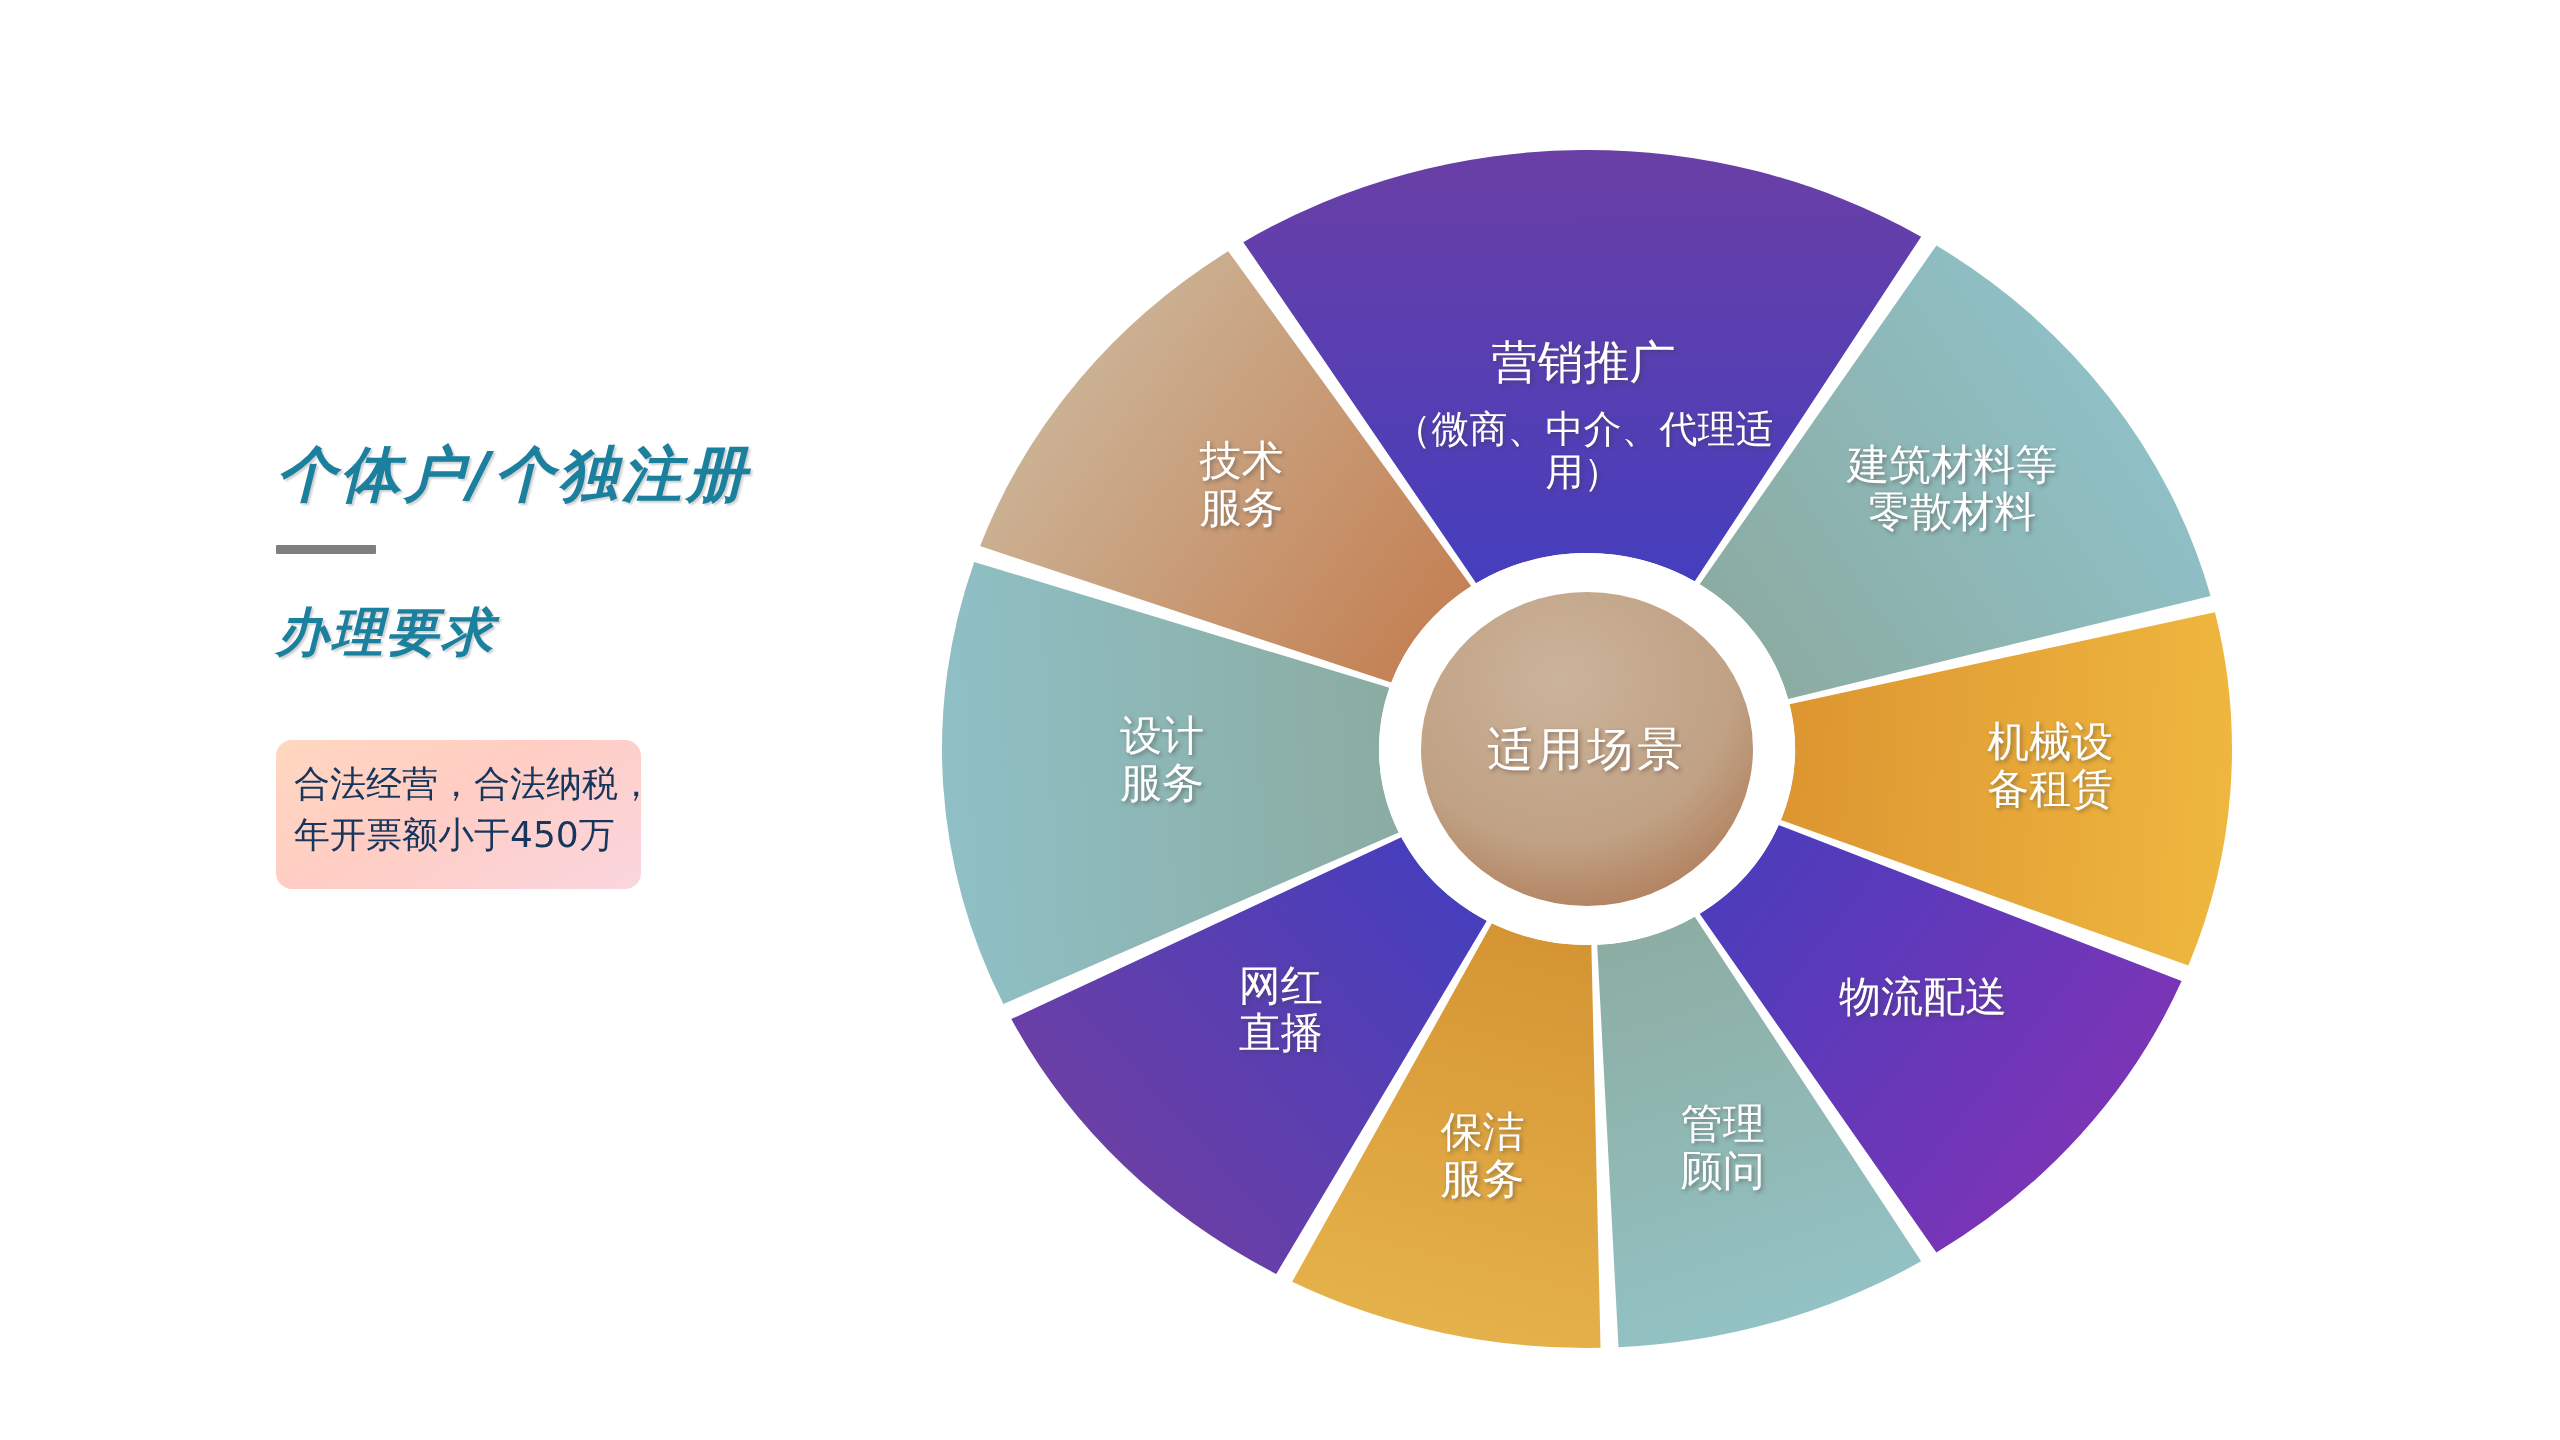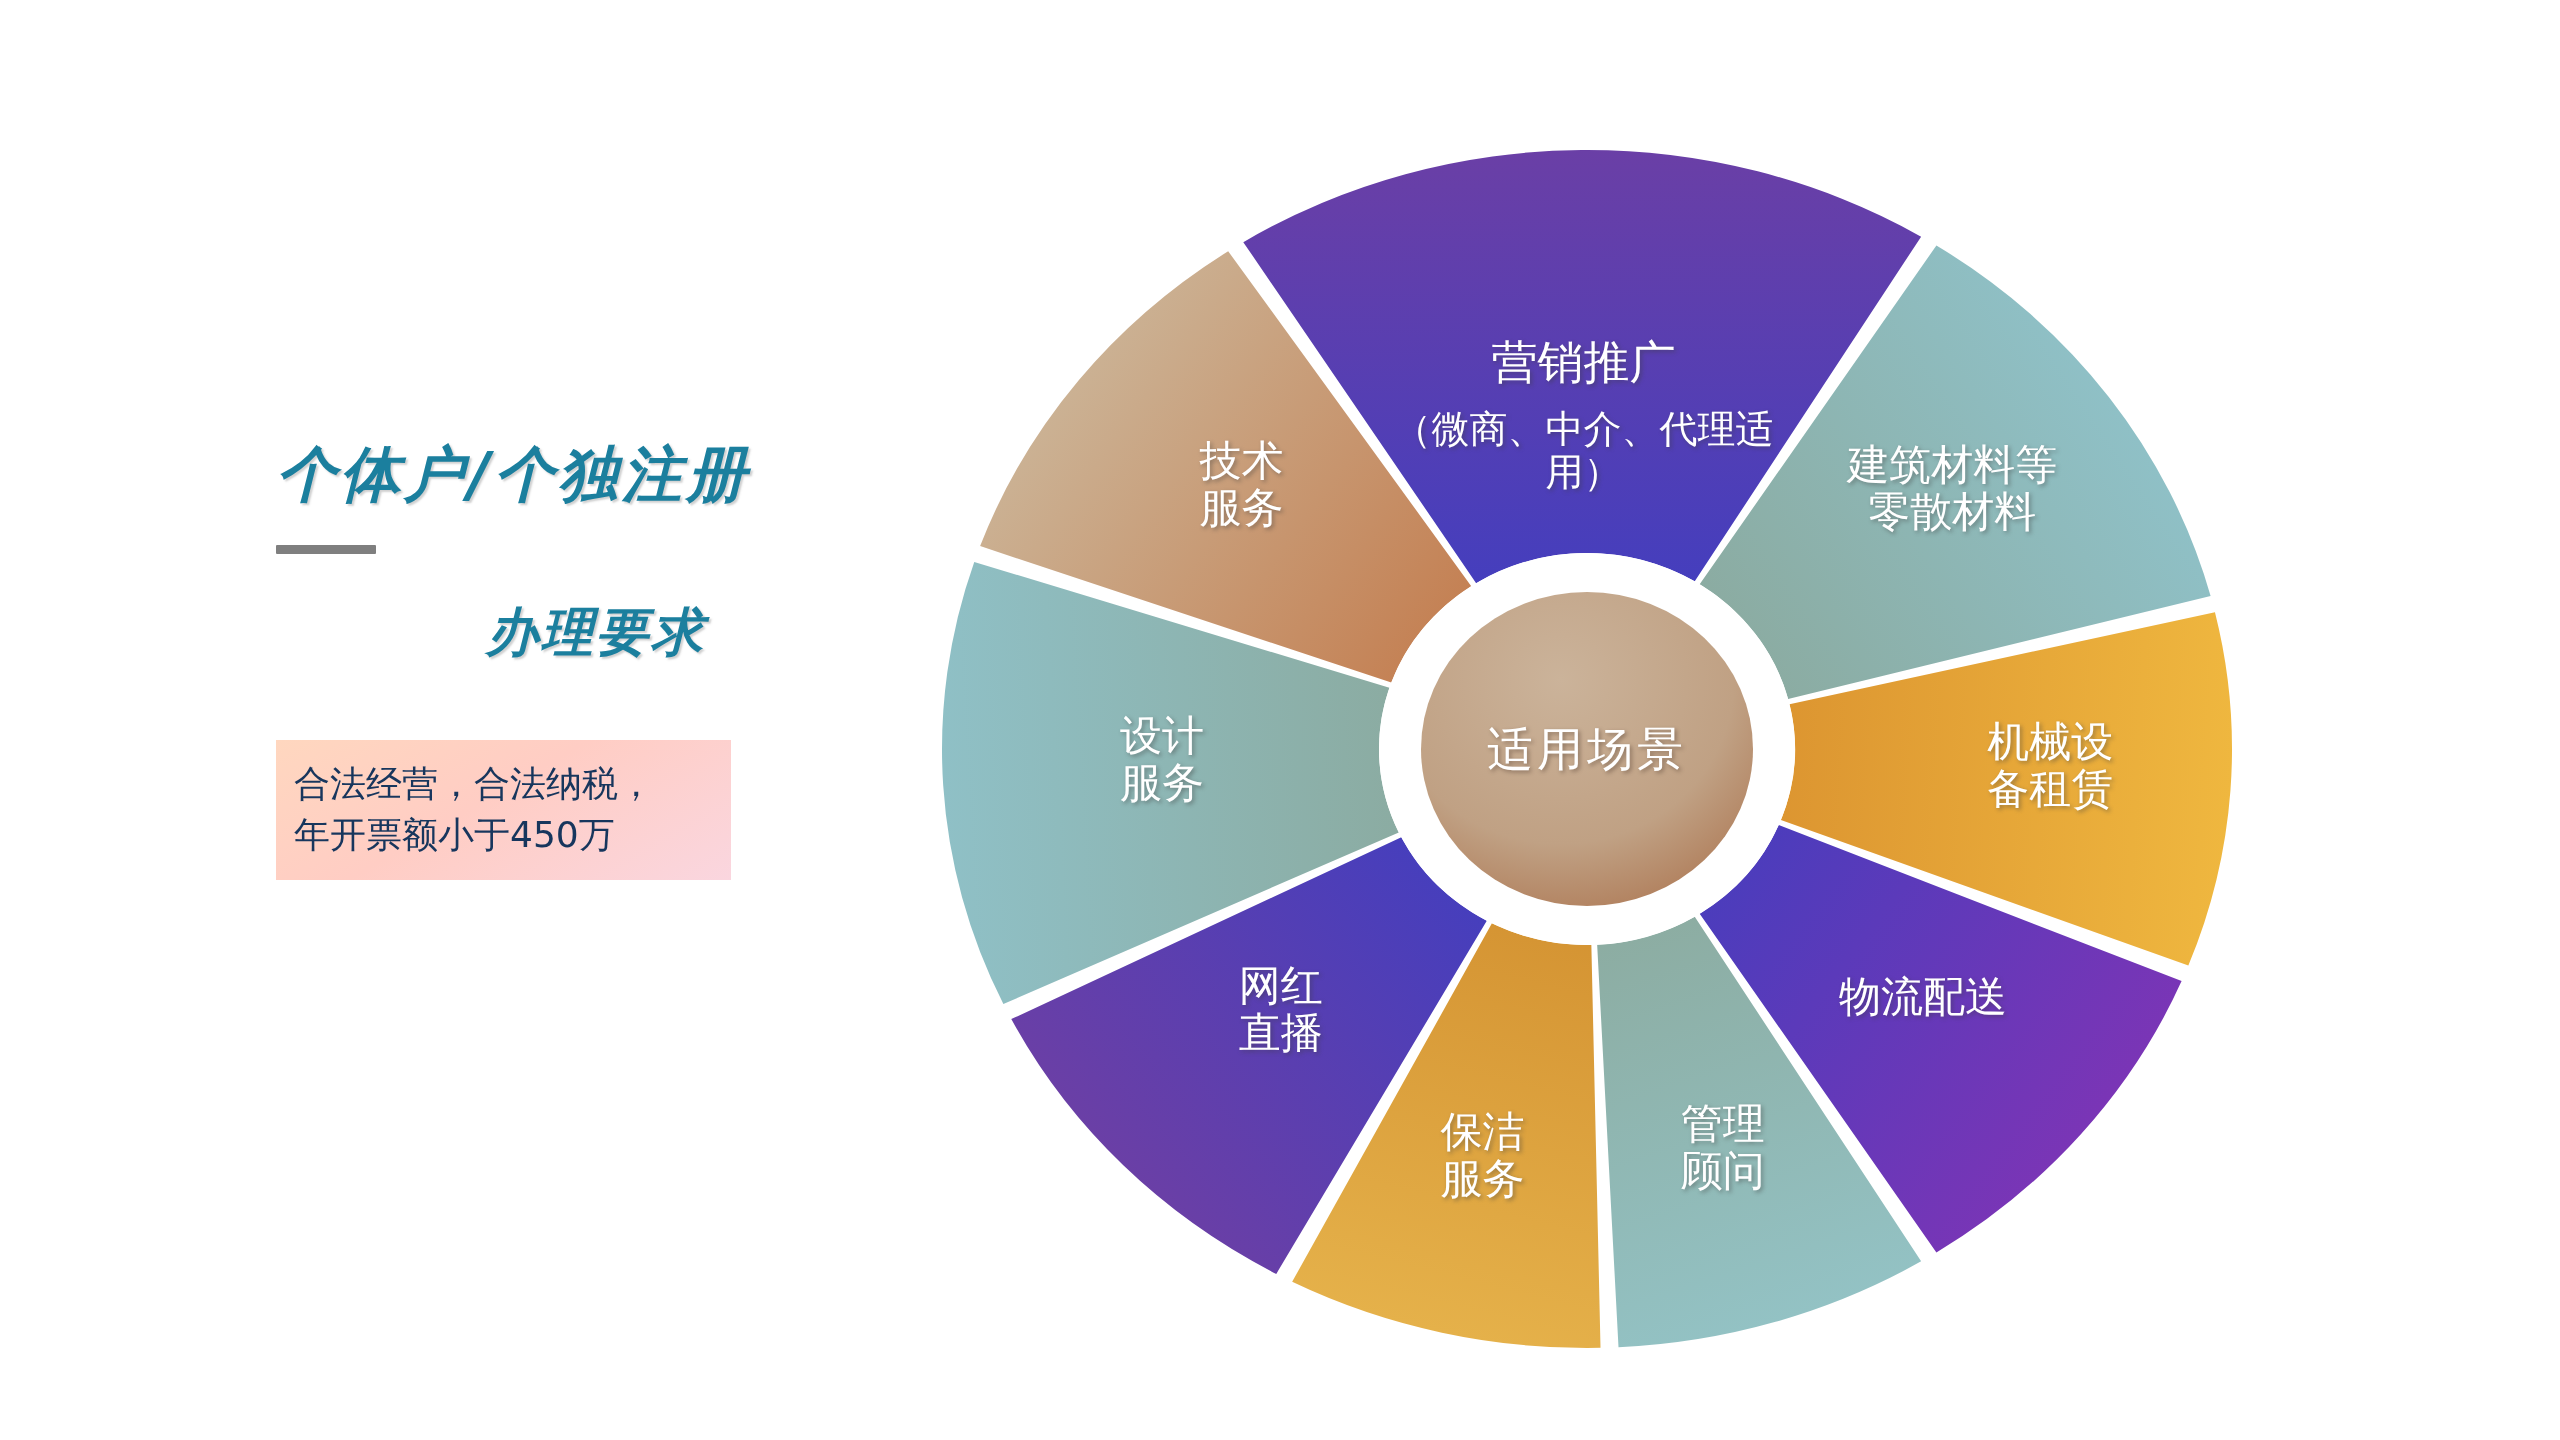--- a/index.html
+++ b/index.html
@@ -38,32 +38,32 @@
   .title-sub{
     margin-top:44px;
     font-family:"DejaVu Sans","Liberation Sans",sans-serif;
     font-size:52px;
     font-weight:bold;
     font-style:italic;
     letter-spacing:3px;
     color:#1b7f9e;
     white-space:nowrap;
     text-shadow:2px 2px 2px rgba(120,120,120,.35);
-    text-align:center;
   }
   .note-box{
     margin-top:72px;
-    width:455px;
-    padding:18px 16px 20px 18px;
+    width:365px;
+    padding:18px 16px 29px 18px;
     box-sizing:border-box;
     background:linear-gradient(150deg,#ffd7bf 0%,#ffcdc4 45%,#fad6df 100%);
     color:#17365d;
     font-size:36px;
     line-height:1.42;
     font-family:"DejaVu Sans","Liberation Sans",sans-serif;
+    border-radius:16px;
   }
   .note-box .ln{display:block;white-space:nowrap;}
 
   
   #wheel{
     position:absolute;
     left:900px; top:90px;
     width:1400px; height:1320px;
   }
   .seg-label{

